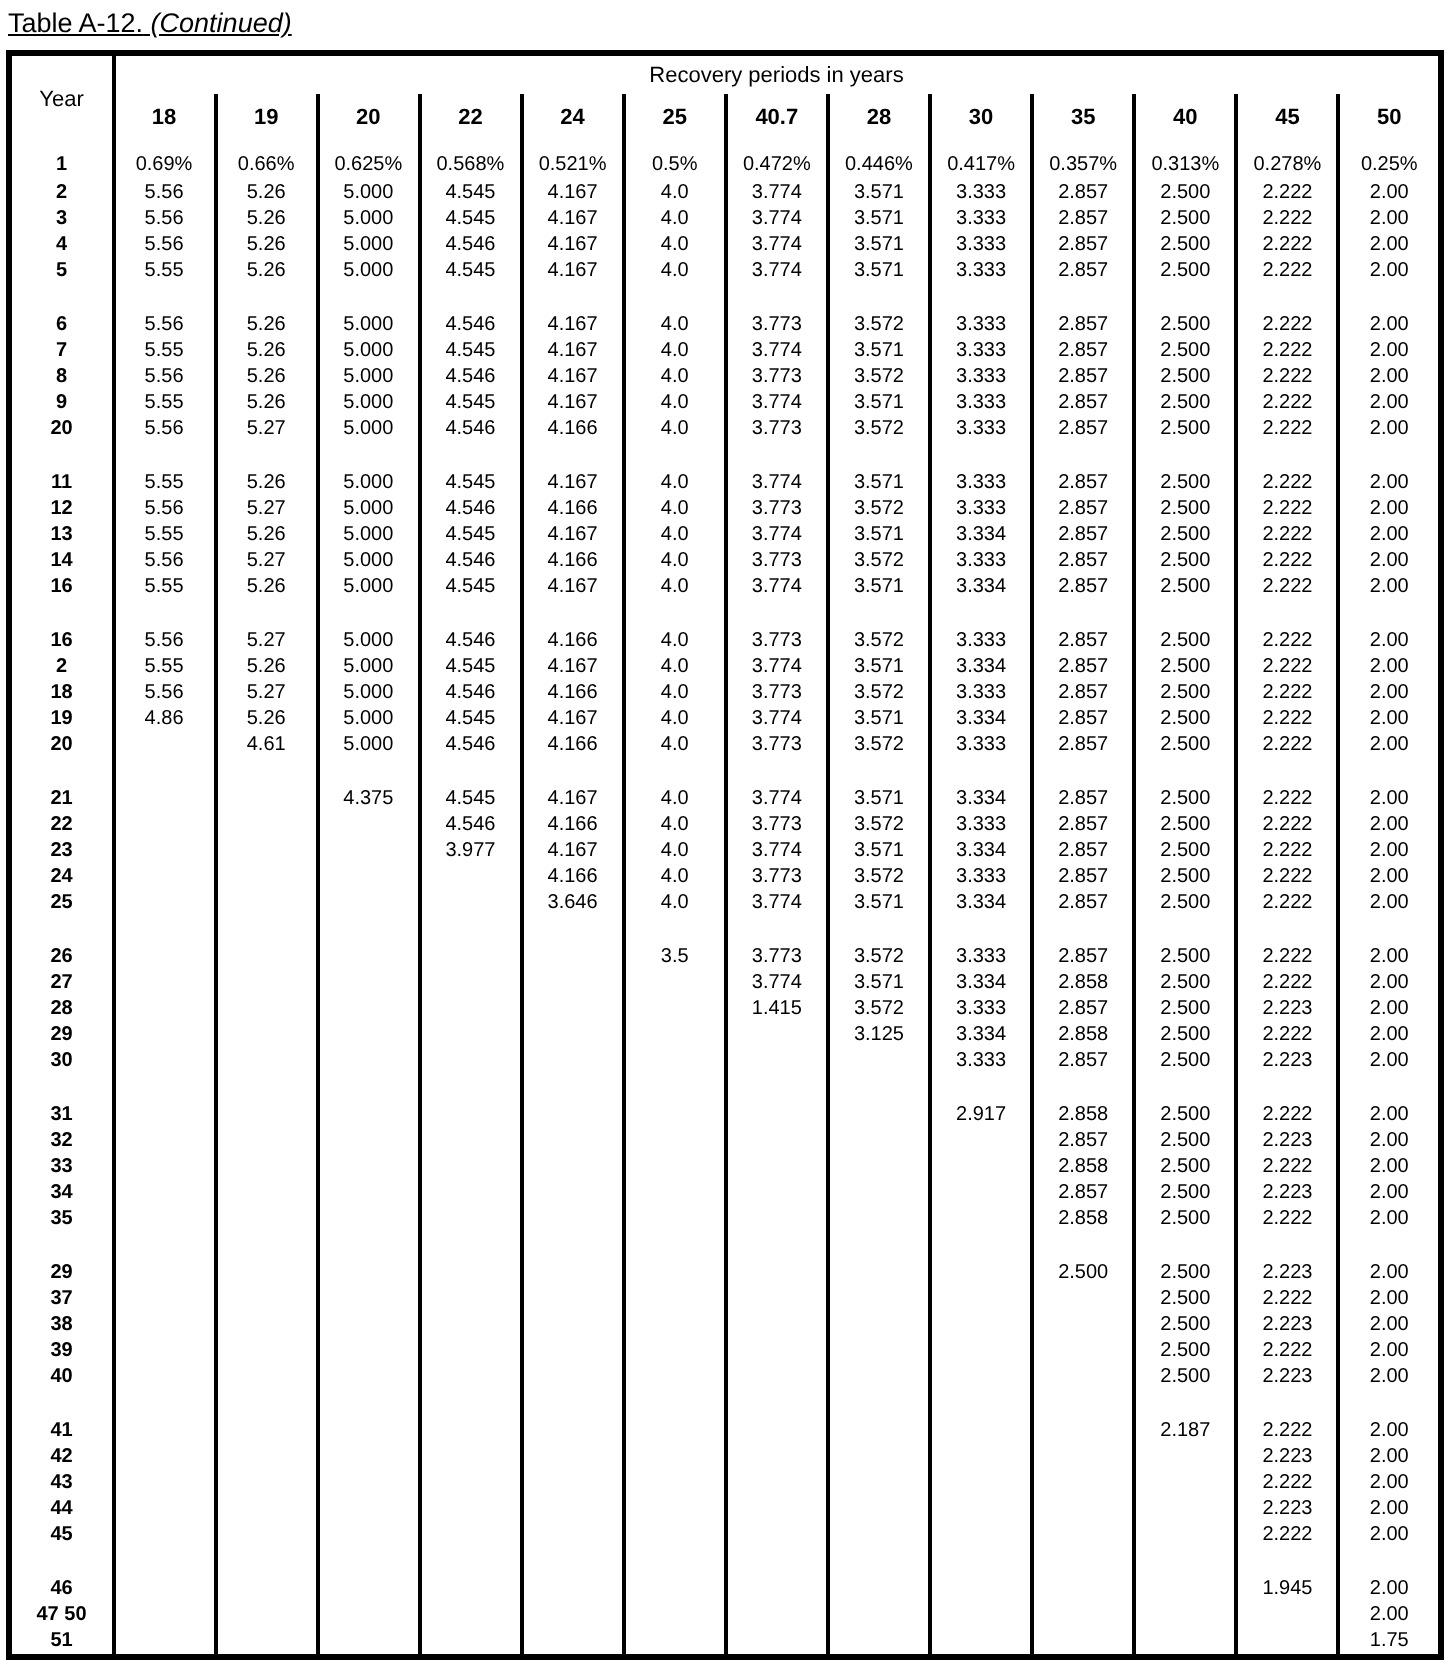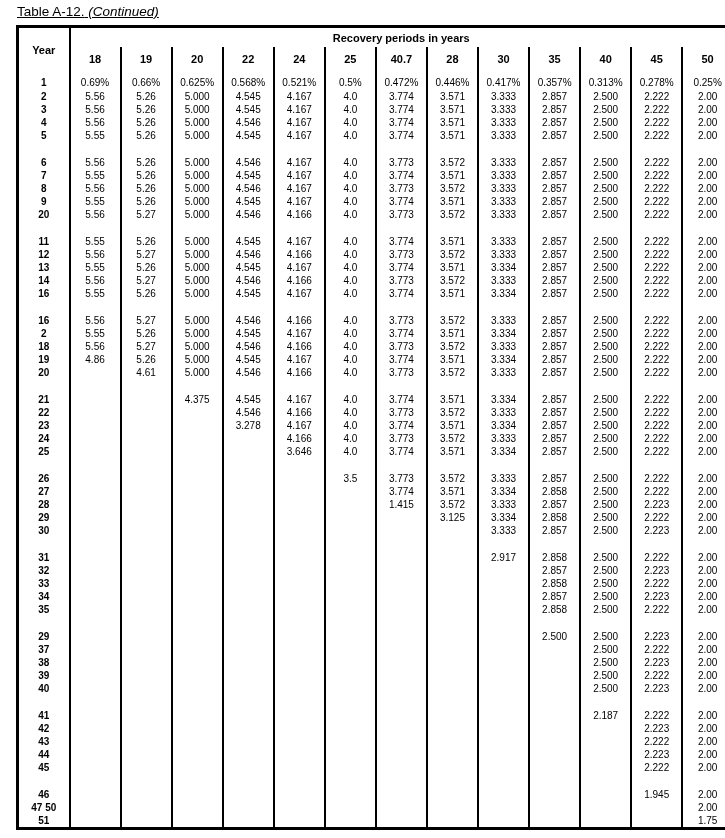--- a/index.html
+++ b/index.html
@@ -2,21 +2,21 @@
 <html><head>
 <meta charset="utf-8">
 <style>
   html, body { margin: 0; padding: 0; }
   body {
     width: 725px; height: 838px;
     background: #ffffff; color: #000000;
     font-family: "Liberation Sans", sans-serif;
     overflow: hidden;
   }
-  .page { padding: 3px 3px 0 16px; }
+  .page { padding: 3px 3px 0 3px; }
 
   .caption {
     font-size: 13.5px;
     line-height: 16px;
     margin: 1px 0 5px 1px;
     text-decoration: underline;
     white-space: nowrap;
   }
   .caption .cont { font-style: italic; }
 
@@ -30,26 +30,26 @@
     border-left: 2px solid #000000;
     border-right: 2px solid #000000;
     border-top: none;
     border-bottom: none;
     text-align: center;
     vertical-align: middle;
     padding: 0;
     overflow: hidden;
   }
   th.year-h {
-    font-size: 11px; font-weight: bold;
+    font-size: 11px; font-weight: normal;
     border-bottom: 3px solid #000000;
     margin-top: 17px;
   }
   th.span-h {
-    font-size: 11px; font-weight: bold;
+    font-size: 11px; font-weight: normal;
     height: 19px;
     border-bottom: 2px solid #000000;
   }
   th.period-h {
     font-size: 11px; font-weight: bold;
     height: 24px;
     border-bottom: 3px solid #000000;
   }
   tbody td {
     font-size: 10px;
@@ -521,21 +521,21 @@
           <td class="val">2.857</td>
           <td class="val">2.500</td>
           <td class="val">2.222</td>
           <td class="val">2.00</td>
         </tr>
         <tr>
           <td class="year">23</td>
           <td class="val"></td>
           <td class="val"></td>
           <td class="val"></td>
-          <td class="val">3.278</td>
+          <td class="val">3.977</td>
           <td class="val">4.167</td>
           <td class="val">4.0</td>
           <td class="val">3.774</td>
           <td class="val">3.571</td>
           <td class="val">3.334</td>
           <td class="val">2.857</td>
           <td class="val">2.500</td>
           <td class="val">2.222</td>
           <td class="val">2.00</td>
         </tr>

